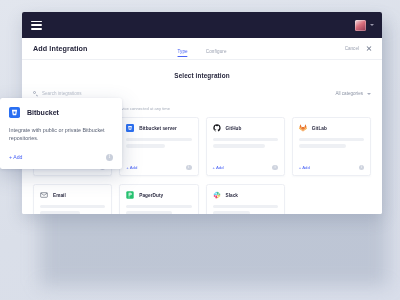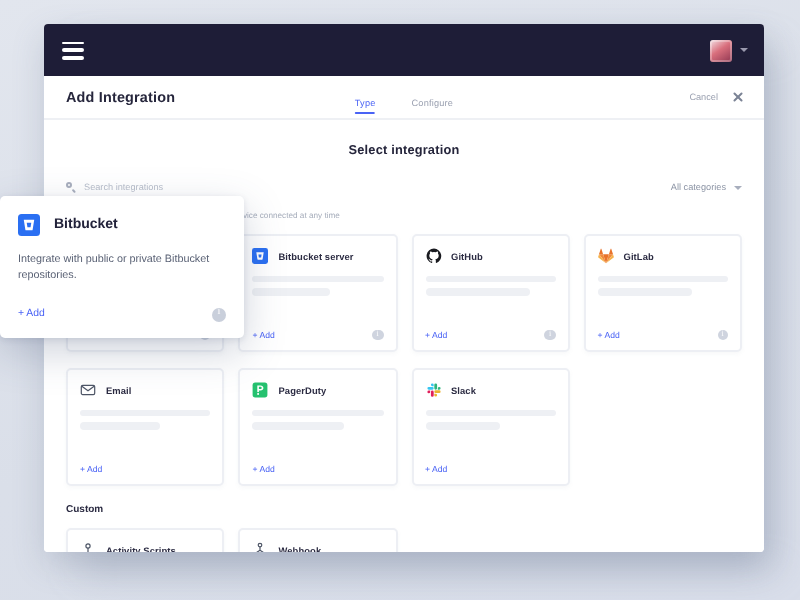--- a/index.html
+++ b/index.html
@@ -32,21 +32,21 @@
     border-radius: 3px;
     background: rgba(120,132,158,0.28);
     filter: blur(9px);
   }
 
   .window {
     position: absolute;
     left: 22px;
     top: 12px;
     width: 360px;
-    height: 264px;
+    height: 202px;
     background: #ffffff;
     border-radius: 2px;
     overflow: hidden;
     box-shadow: 0 6px 16px rgba(90,103,133,0.22);
   }
 
   
   .topbar {
     position: relative;
     height: 26px;

